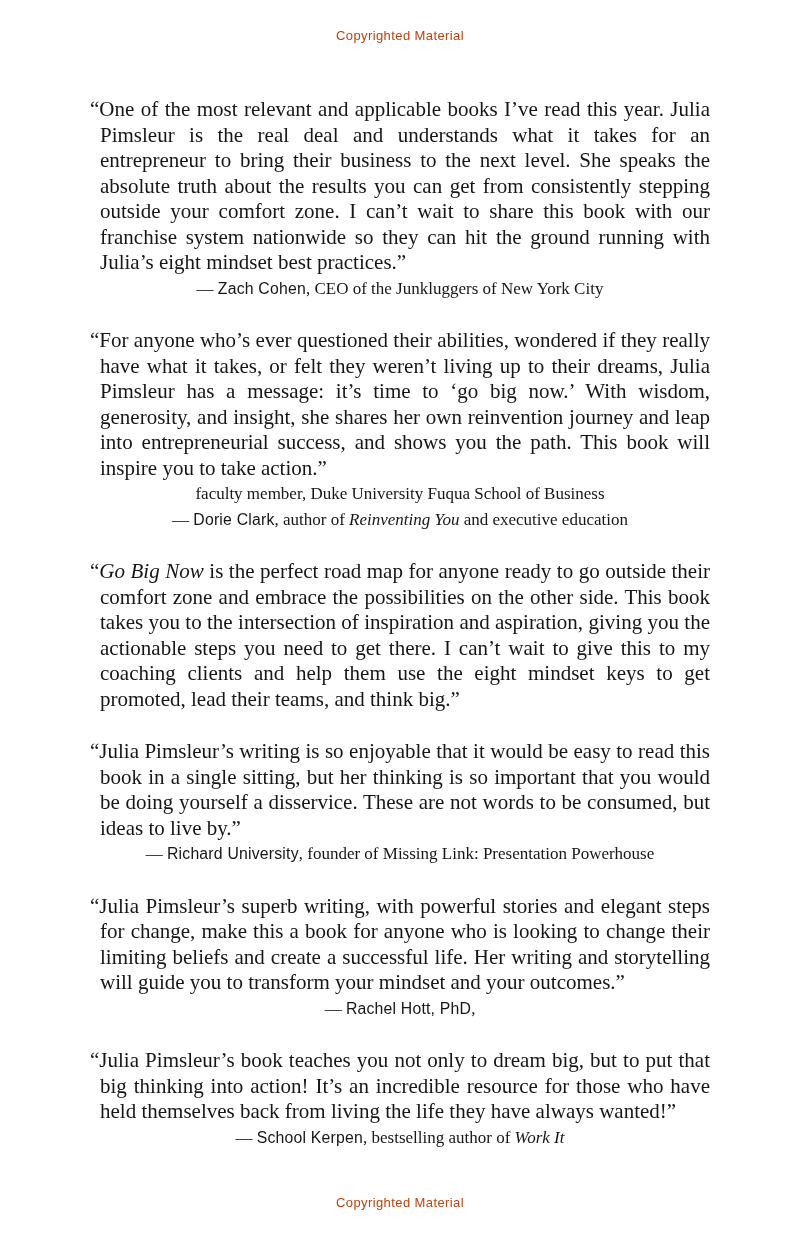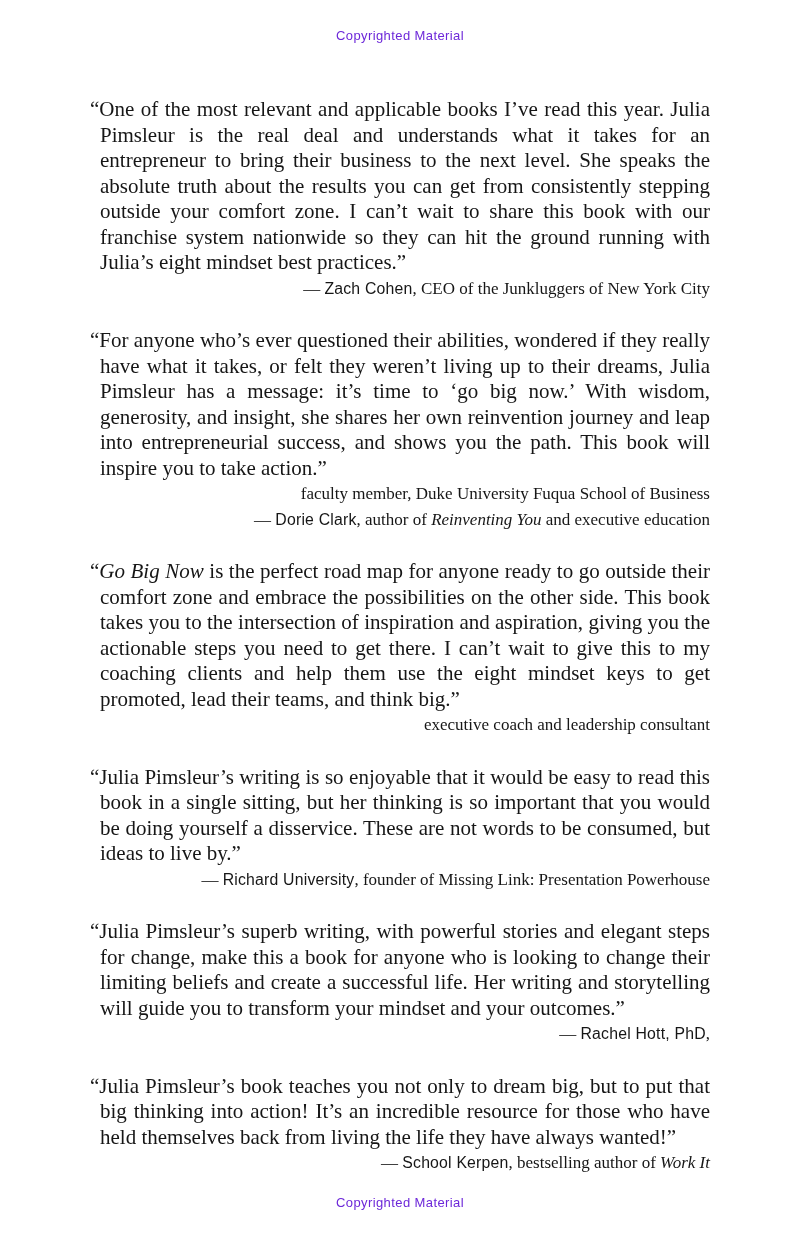--- a/index.html
+++ b/index.html
@@ -13,21 +13,21 @@
     position: relative;
     overflow: hidden;
     font-family: "Liberation Serif", serif;
     color: #161616;
   }
   .copyright {
     text-align: center;
     font-family: "Liberation Sans", sans-serif;
     font-size: 13px;
     letter-spacing: 0.4px;
-    color: #6d28d9;
+    color: #c2410c;
   }
   .copyright.top {
     padding-top: 28px;
   }
   .copyright.bottom {
     position: absolute;
     left: 0;
     right: 0;
     bottom: 26px;
   }
@@ -43,21 +43,21 @@
     margin: 0;
     font-size: 21px;
     line-height: 25.5px;
     text-align: justify;
     padding-left: 10px;
     text-indent: -10px;
   }
   .attr-line {
     font-size: 17px;
     line-height: 25.5px;
-    text-align: right;
+    text-align: center;
   }
   .name {
     font-family: "Liberation Sans", sans-serif;
     font-size: 0.93em;
     letter-spacing: 0.2px;
   }
   i {
     font-style: italic;
   }
 </style>
@@ -73,21 +73,20 @@
           <p class="quote-body"><span>“One of the most relevant and applicable books I’ve read this year. Julia Pimsleur is the real deal and understands what it takes for an entrepreneur to bring their business to the next level. She speaks the absolute truth about the results you can get from consistently stepping outside your comfort zone. I can’t wait to share this book with our franchise system nationwide so they can hit the ground running with Julia’s eight mindset best practices.”</span></p>
           <div class="attr-line"><span>— </span><span class="name">Zach Cohen</span><span>, CEO of the Junkluggers of New York City</span></div>
         </div>
         <div class="quote">
           <p class="quote-body"><span>“For anyone who’s ever questioned their abilities, wondered if they really have what it takes, or felt they weren’t living up to their dreams, Julia Pimsleur has a message: it’s time to ‘go big now.’ With wisdom, generosity, and insight, she shares her own reinvention journey and leap into entrepreneurial success, and shows you the path. This book will inspire you to take action.”</span></p>
           <div class="attr-line"><span>faculty member, Duke University Fuqua School of Business</span></div>
           <div class="attr-line"><span>— </span><span class="name">Dorie Clark</span><span>, author of </span><i>Reinventing You</i><span> and executive education</span></div>
         </div>
         <div class="quote">
           <p class="quote-body"><span>“</span><i>Go Big Now</i><span> is the perfect road map for anyone ready to go outside their comfort zone and embrace the possibilities on the other side. This book takes you to the intersection of inspiration and aspiration, giving you the actionable steps you need to get there. I can’t wait to give this to my coaching clients and help them use the eight mindset keys to get promoted, lead their teams, and think big.”</span></p>
-          <div class="attr-line"><span>executive coach and leadership consultant</span></div>
         </div>
         <div class="quote">
           <p class="quote-body"><span>“Julia Pimsleur’s writing is so enjoyable that it would be easy to read this book in a single sitting, but her thinking is so important that you would be doing yourself a disservice. These are not words to be consumed, but ideas to live by.”</span></p>
           <div class="attr-line"><span>— </span><span class="name">Richard University</span><span>, founder of Missing Link: Presentation Powerhouse</span></div>
         </div>
         <div class="quote">
           <p class="quote-body"><span>“Julia Pimsleur’s superb writing, with powerful stories and elegant steps for change, make this a book for anyone who is looking to change their limiting beliefs and create a successful life. Her writing and storytelling will guide you to transform your mindset and your outcomes.”</span></p>
           <div class="attr-line"><span>— </span><span class="name">Rachel Hott, PhD</span><span>,</span></div>
         </div>
         <div class="quote">

